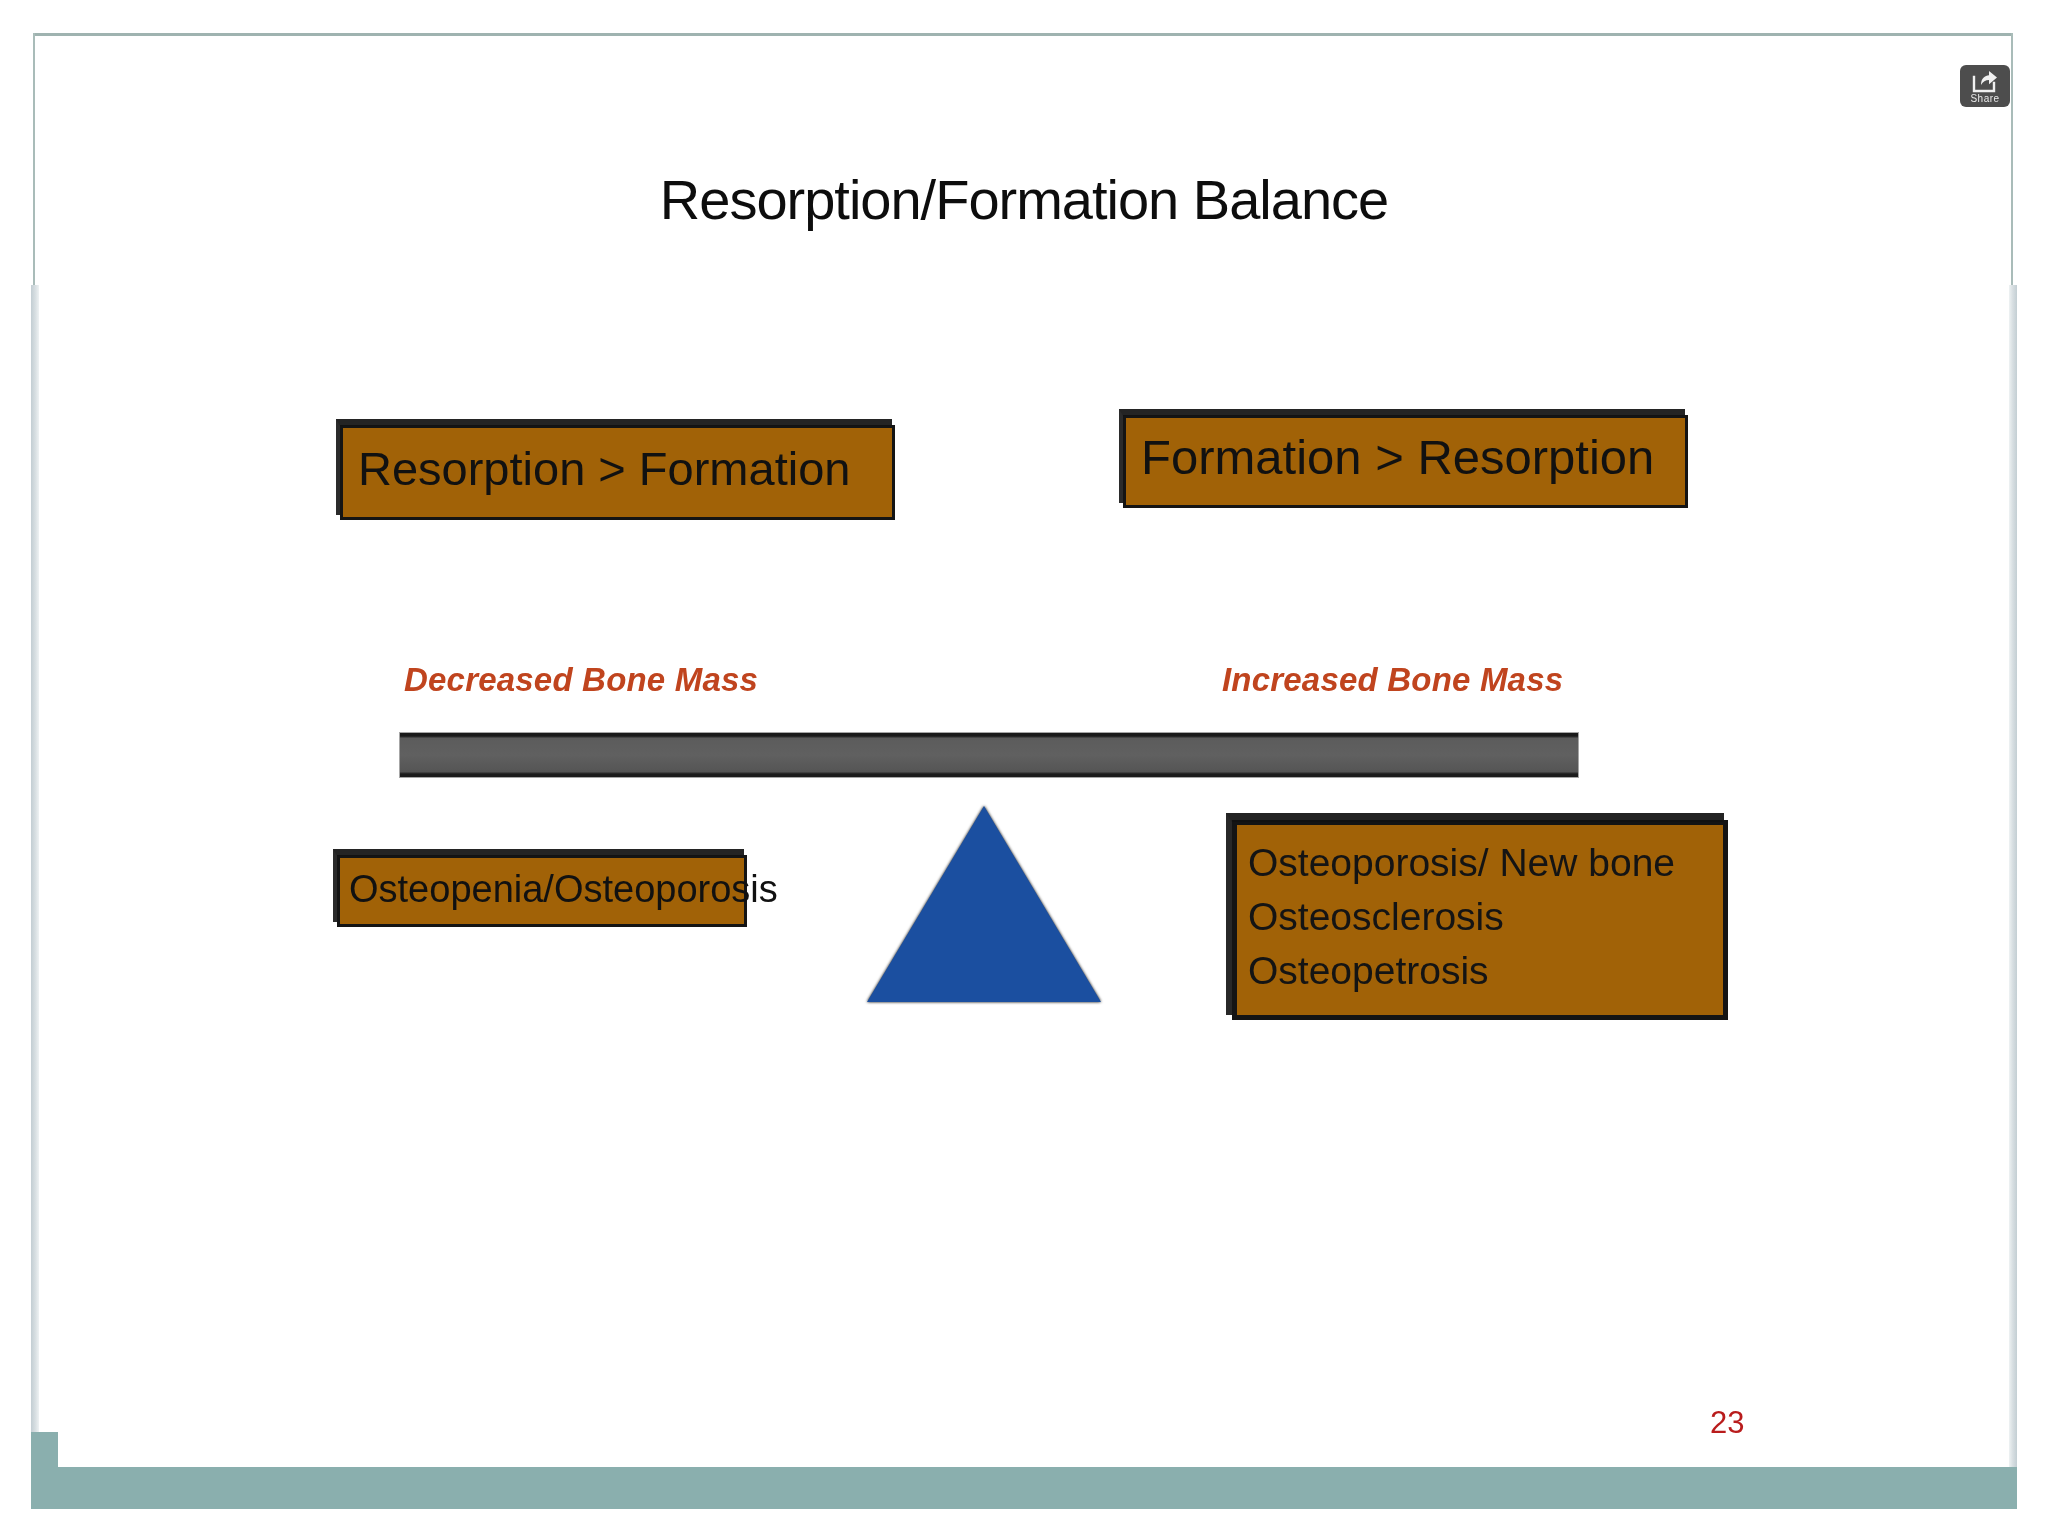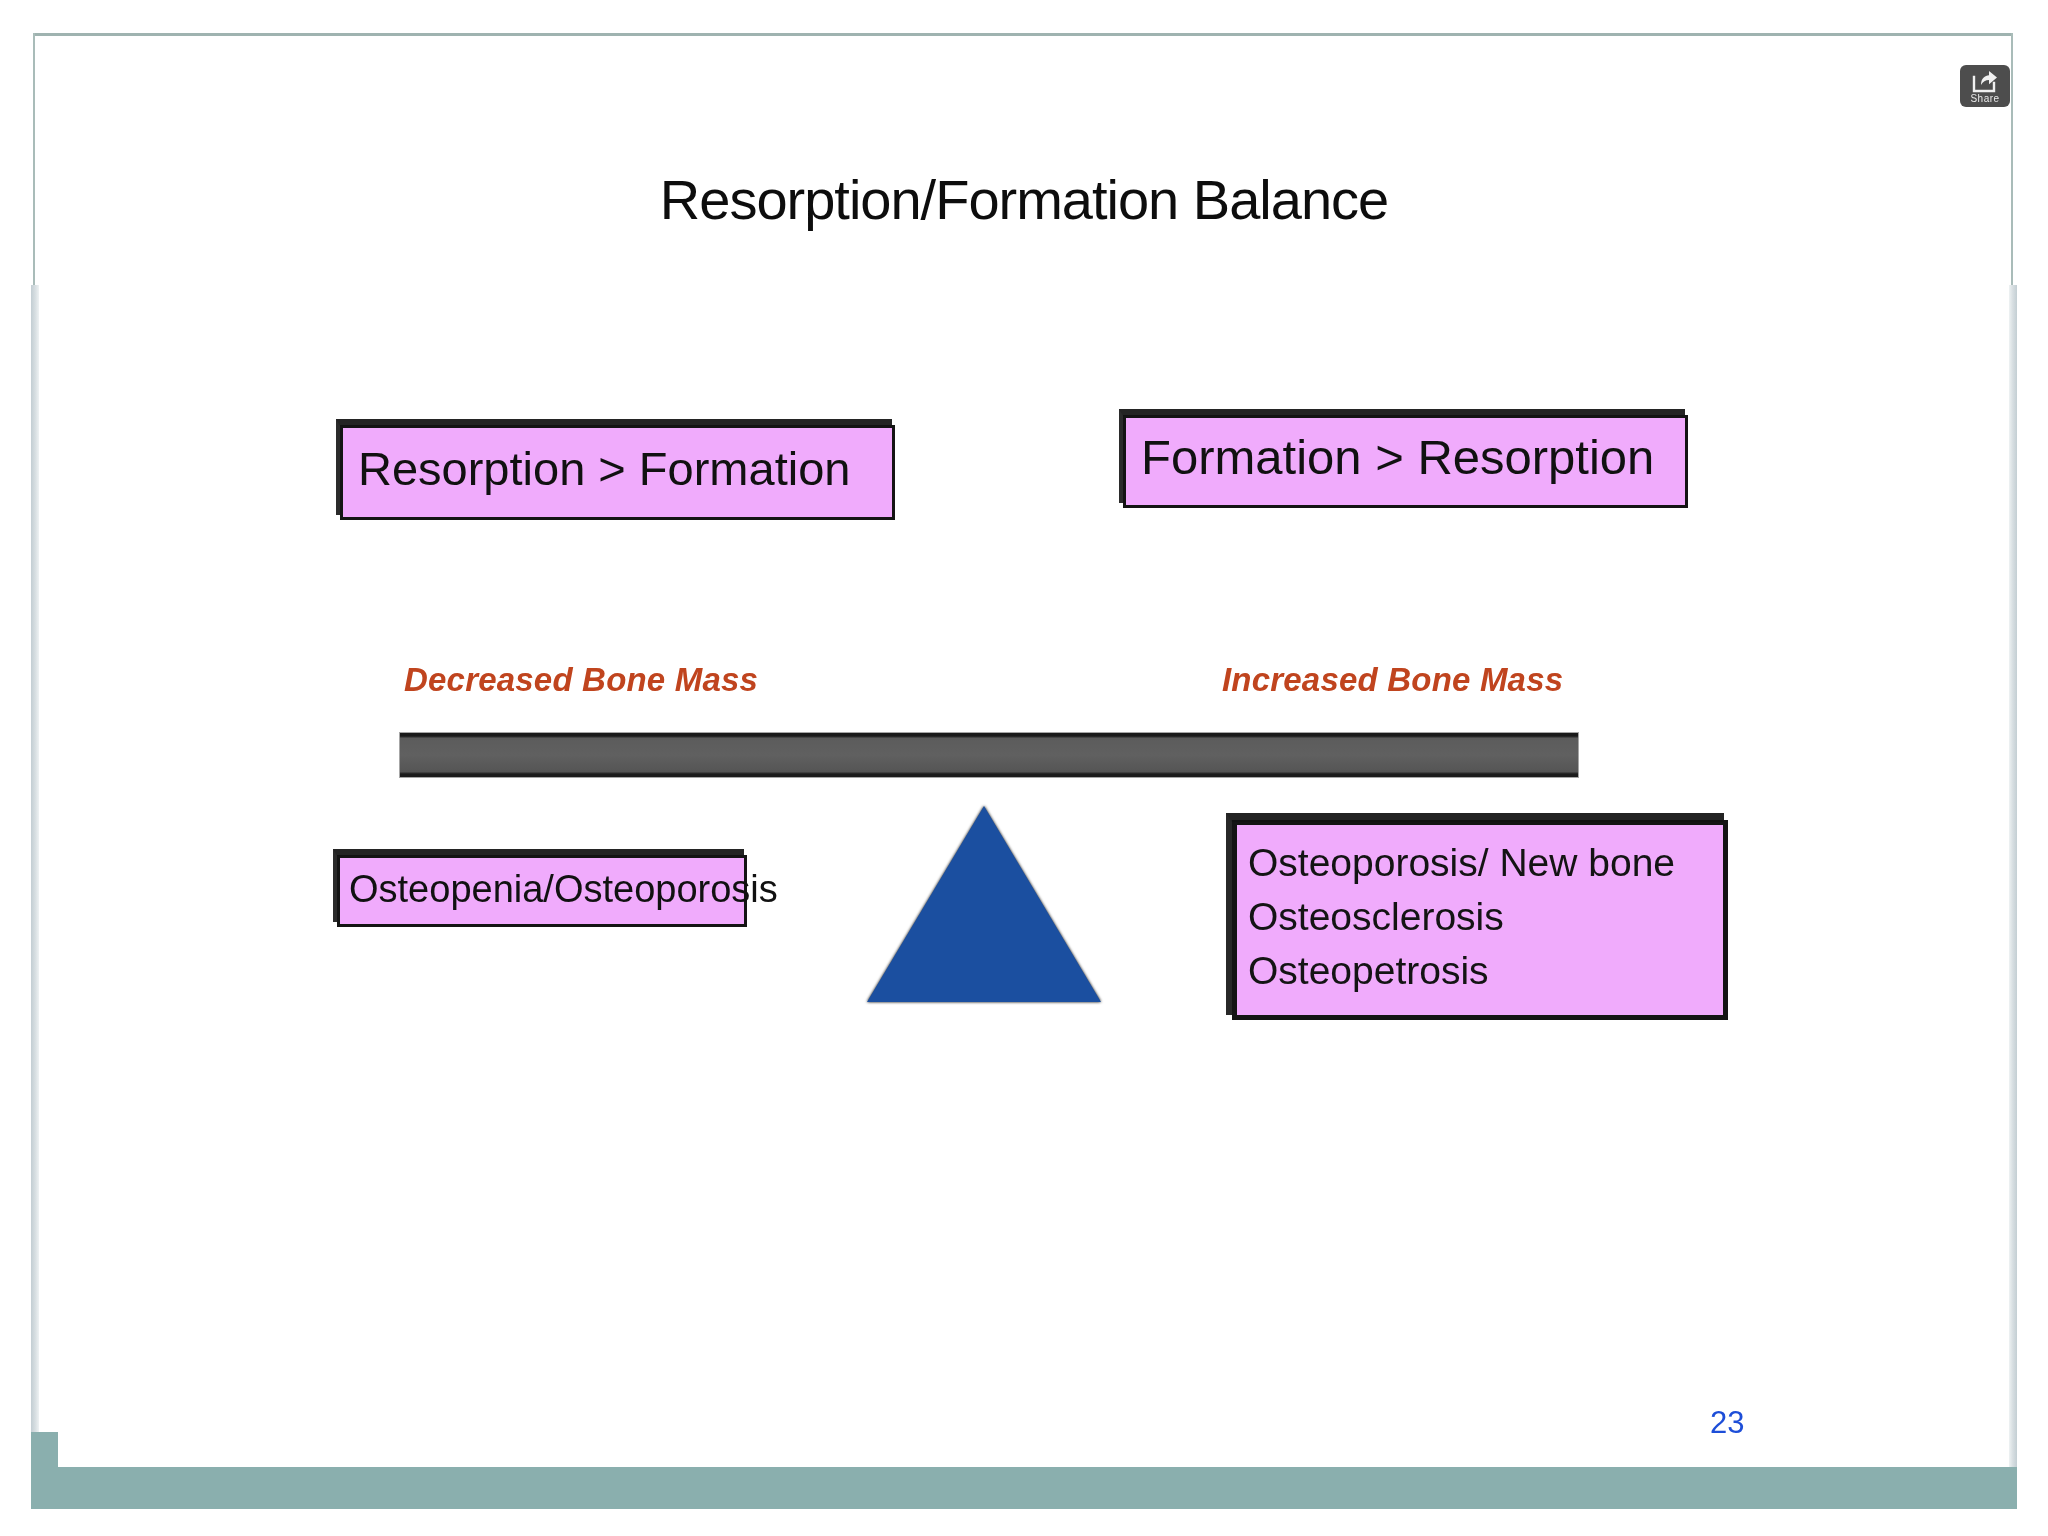--- a/index.html
+++ b/index.html
@@ -125,21 +125,21 @@
     font-size: 56px;
     line-height: 96px;
     font-weight: 400;
     color: #0d0d0d;
     letter-spacing: -1px;
   }
 
   
   .sketch-box {
     position: absolute;
-    background: #f0abfc;
+    background: #a16207;
     box-sizing: border-box;
   }
   .sketch-box .sketch-text {
     position: absolute;
     white-space: nowrap;
     color: #111111;
     font-family: "Liberation Sans", sans-serif;
   }
   
   .sketch-box::before {
@@ -268,21 +268,21 @@
   }
 
   
   #page-number {
     position: absolute;
     left: 1710px;
     top: 1405px;
     font-family: "Liberation Sans", sans-serif;
     font-size: 31px;
     line-height: 36px;
-    color: #1d4ed8;
+    color: #b91c1c;
     text-align: center;
   }
 </style>
 </head>
 <body>
 
 <div id="slide-frame"></div>
 
 <div class="frame-line-top"></div>
 <div class="frame-line-left-upper"></div>

